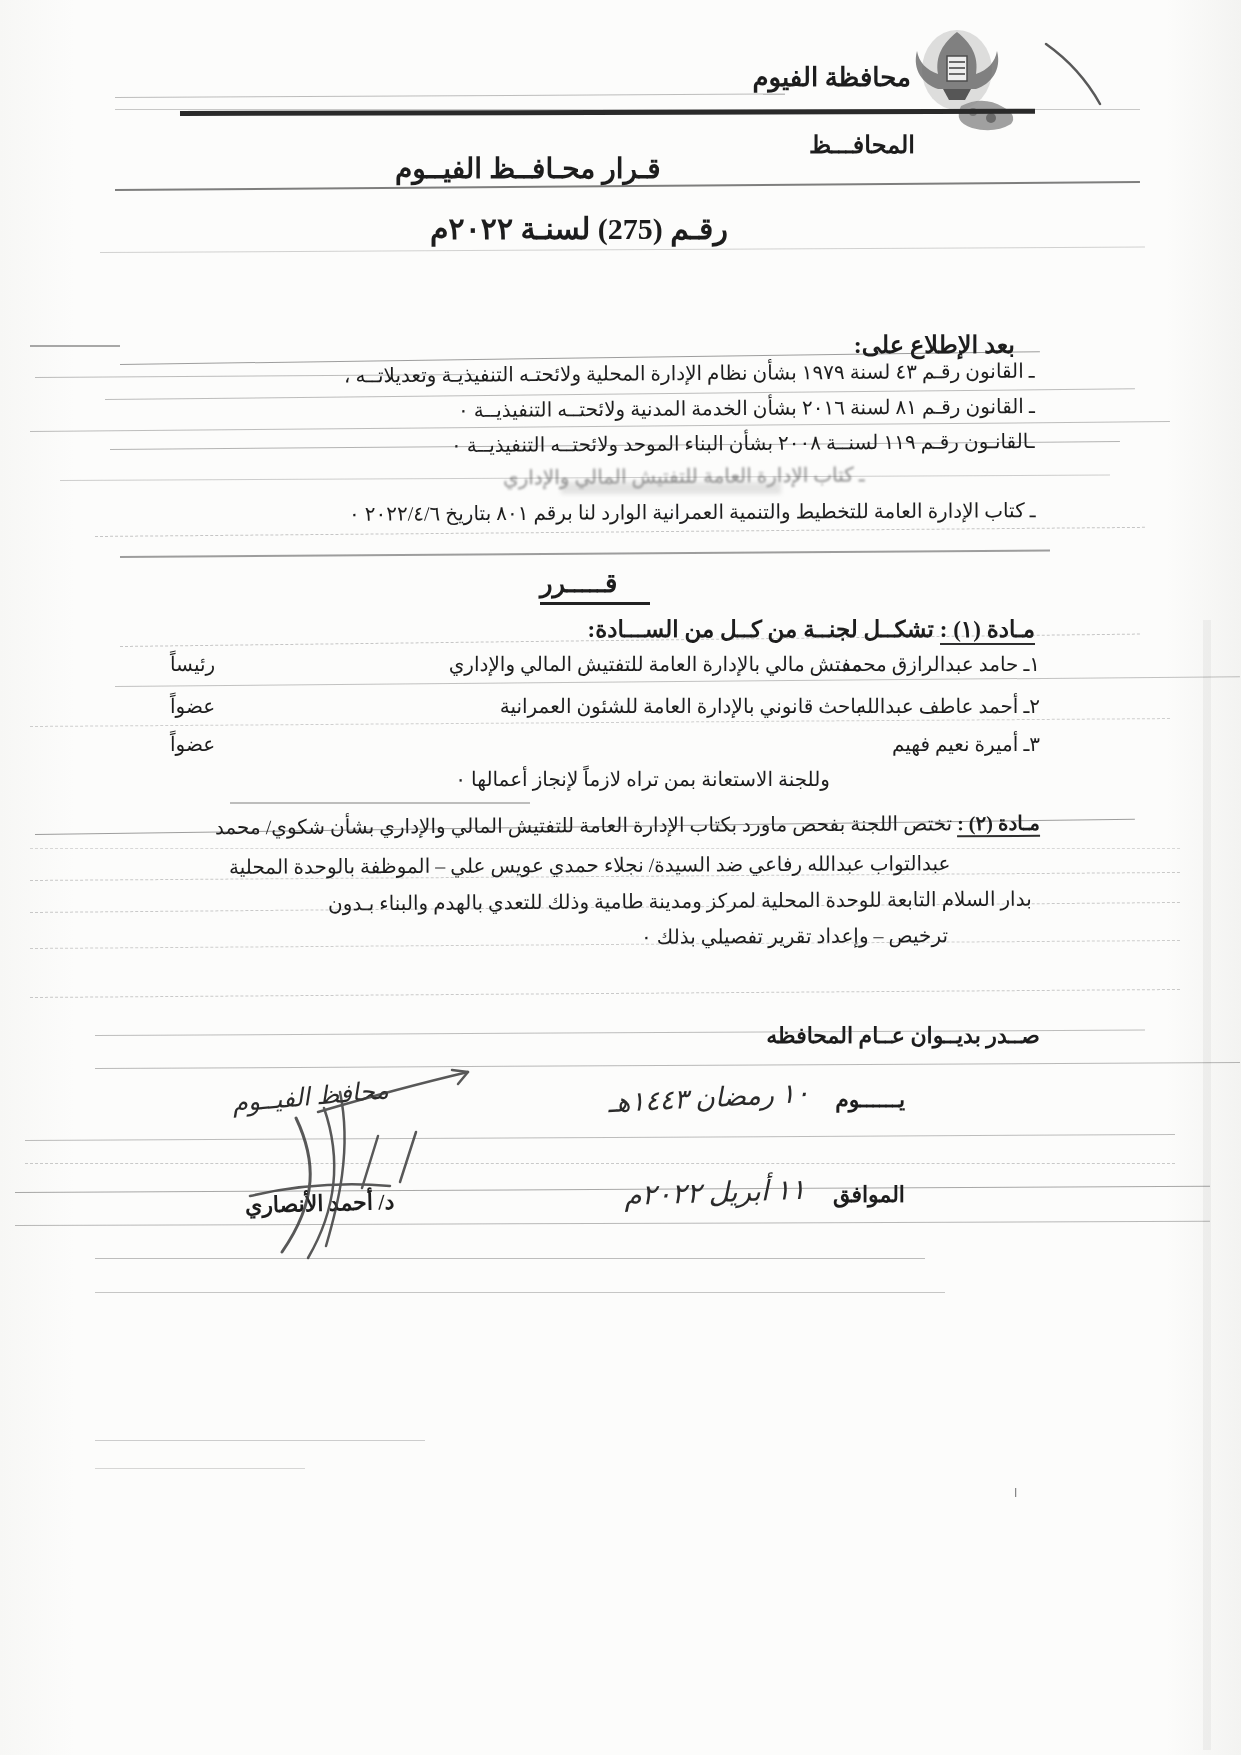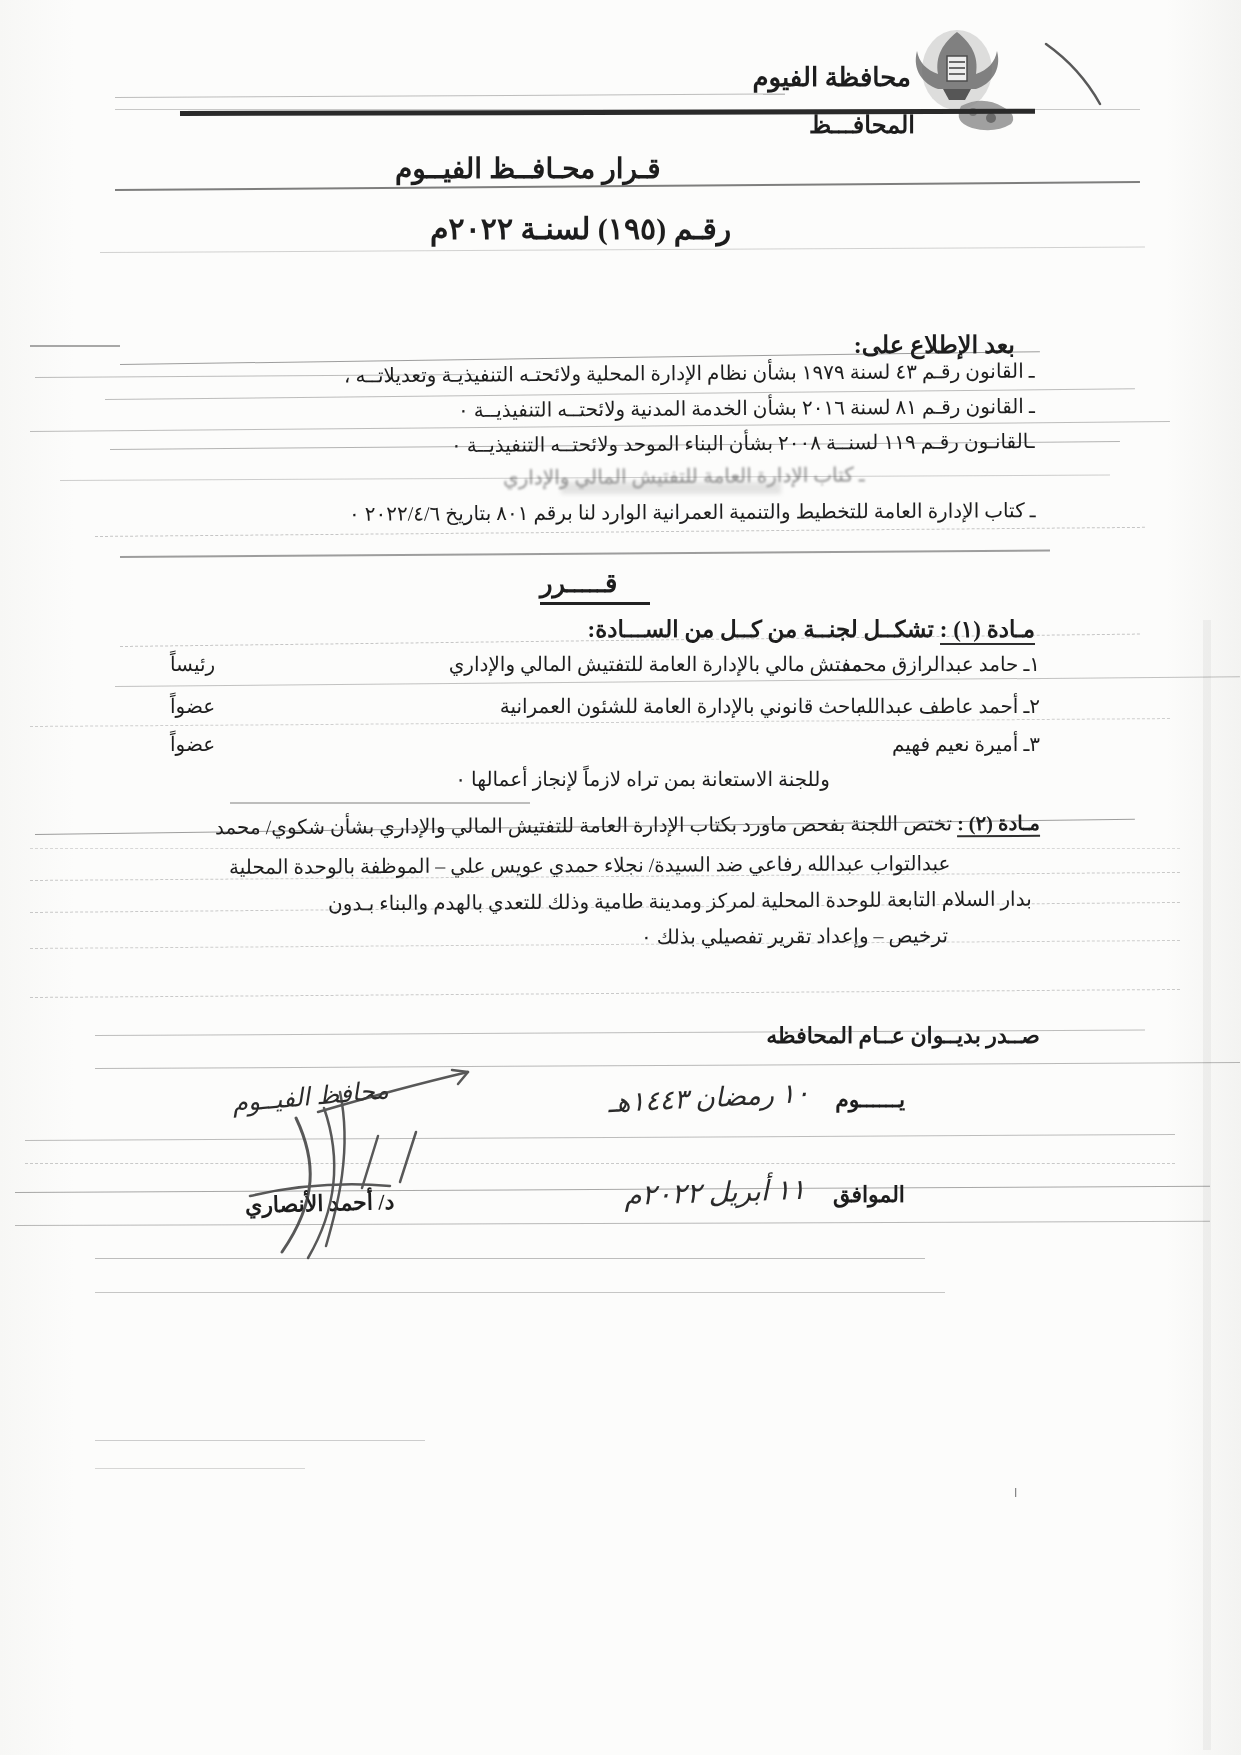--- a/index.html
+++ b/index.html
@@ -42,26 +42,26 @@
     <circle cx="86" cy="92" r="5" fill="#6a6a6a"></circle>
     <circle cx="68" cy="86" r="4" fill="#787878"></circle>
   </svg>
 
   <div class="abs b sz26 nw" style="right:330px;top:60px">محافظة الفيوم</div>
 
   <div class="sl" style="top:97px;left:115px;width:670px;height:1px;opacity:.3;transform:rotate(-0.3deg)"></div>
   <div class="sl" style="top:109px;left:115px;width:1025px;height:1px;opacity:.25"></div>
   <div class="sl" style="top:111px;left:180px;width:855px;height:5px;transform:rotate(-0.15deg)"></div>
 
-  <div class="abs b sz24 nw" style="right:326px;top:108px">المحافـــظ</div>
+  <div class="abs b sz24 nw" style="right:326px;top:128px">المحافـــظ</div>
 
   <div class="abs b sz28 c nw" style="left:395px;top:150px;width:330px">قـرار محـافــظ الفيــوم</div>
   <div class="sl" style="top:189px;left:115px;width:1025px;height:2px;opacity:.6;transform:rotate(-0.45deg)"></div>
 
-  <div class="abs b c nw" style="left:430px;top:208px;width:350px;font-size:30px;line-height:42px">رقـم (١٩٥) لسنـة ٢٠٢٢م</div>
+  <div class="abs b c nw" style="left:430px;top:208px;width:350px;font-size:30px;line-height:42px">رقـم (275) لسنـة ٢٠٢٢م</div>
   <div class="sl" style="top:252px;left:100px;width:1045px;height:1px;opacity:.2;transform:rotate(-0.3deg)"></div>
 
   <div class="abs b sz24 nw" style="right:226px;top:328px">بعد الإطلاع على:</div>
 
   <div class="abs sz20 nw" style="right:206px;top:358px;transform:rotate(-0.4deg)">ـ القانون رقـم ٤٣ لسنة ١٩٧٩ بشأن نظام الإدارة المحلية ولائحتـه التنفيذيـة وتعديلاتــه ،</div>
   <div class="abs sz20 nw" style="right:206px;top:393px;transform:rotate(-0.4deg)">ـ القانون رقـم ٨١ لسنة ٢٠١٦ بشأن الخدمة المدنية ولائحتــه التنفيذيــة ٠</div>
   <div class="abs sz20 nw" style="right:206px;top:428px;transform:rotate(-0.4deg)">ـالقانـون رقـم ١١٩ لسنــة ٢٠٠٨ بشأن البناء الموحد ولائحتــه التنفيذيــة ٠</div>
   <div class="abs sz20 nw faded" style="right:376px;top:461px;transform:rotate(-0.5deg)">ـ كتاب الإدارة العامة للتفتيش المالي والإداري</div>
   <div class="abs" style="right:460px;top:482px;width:220px;height:12px;background:#9a9a9a;opacity:.25;filter:blur(2px)"></div>
   <div class="abs sz20 nw" style="right:206px;top:497px;transform:rotate(-0.3deg)">ـ كتاب الإدارة العامة للتخطيط والتنمية العمرانية الوارد لنا برقم ٨٠١ بتاريخ ٢٠٢٢/٤/٦ ٠</div>

